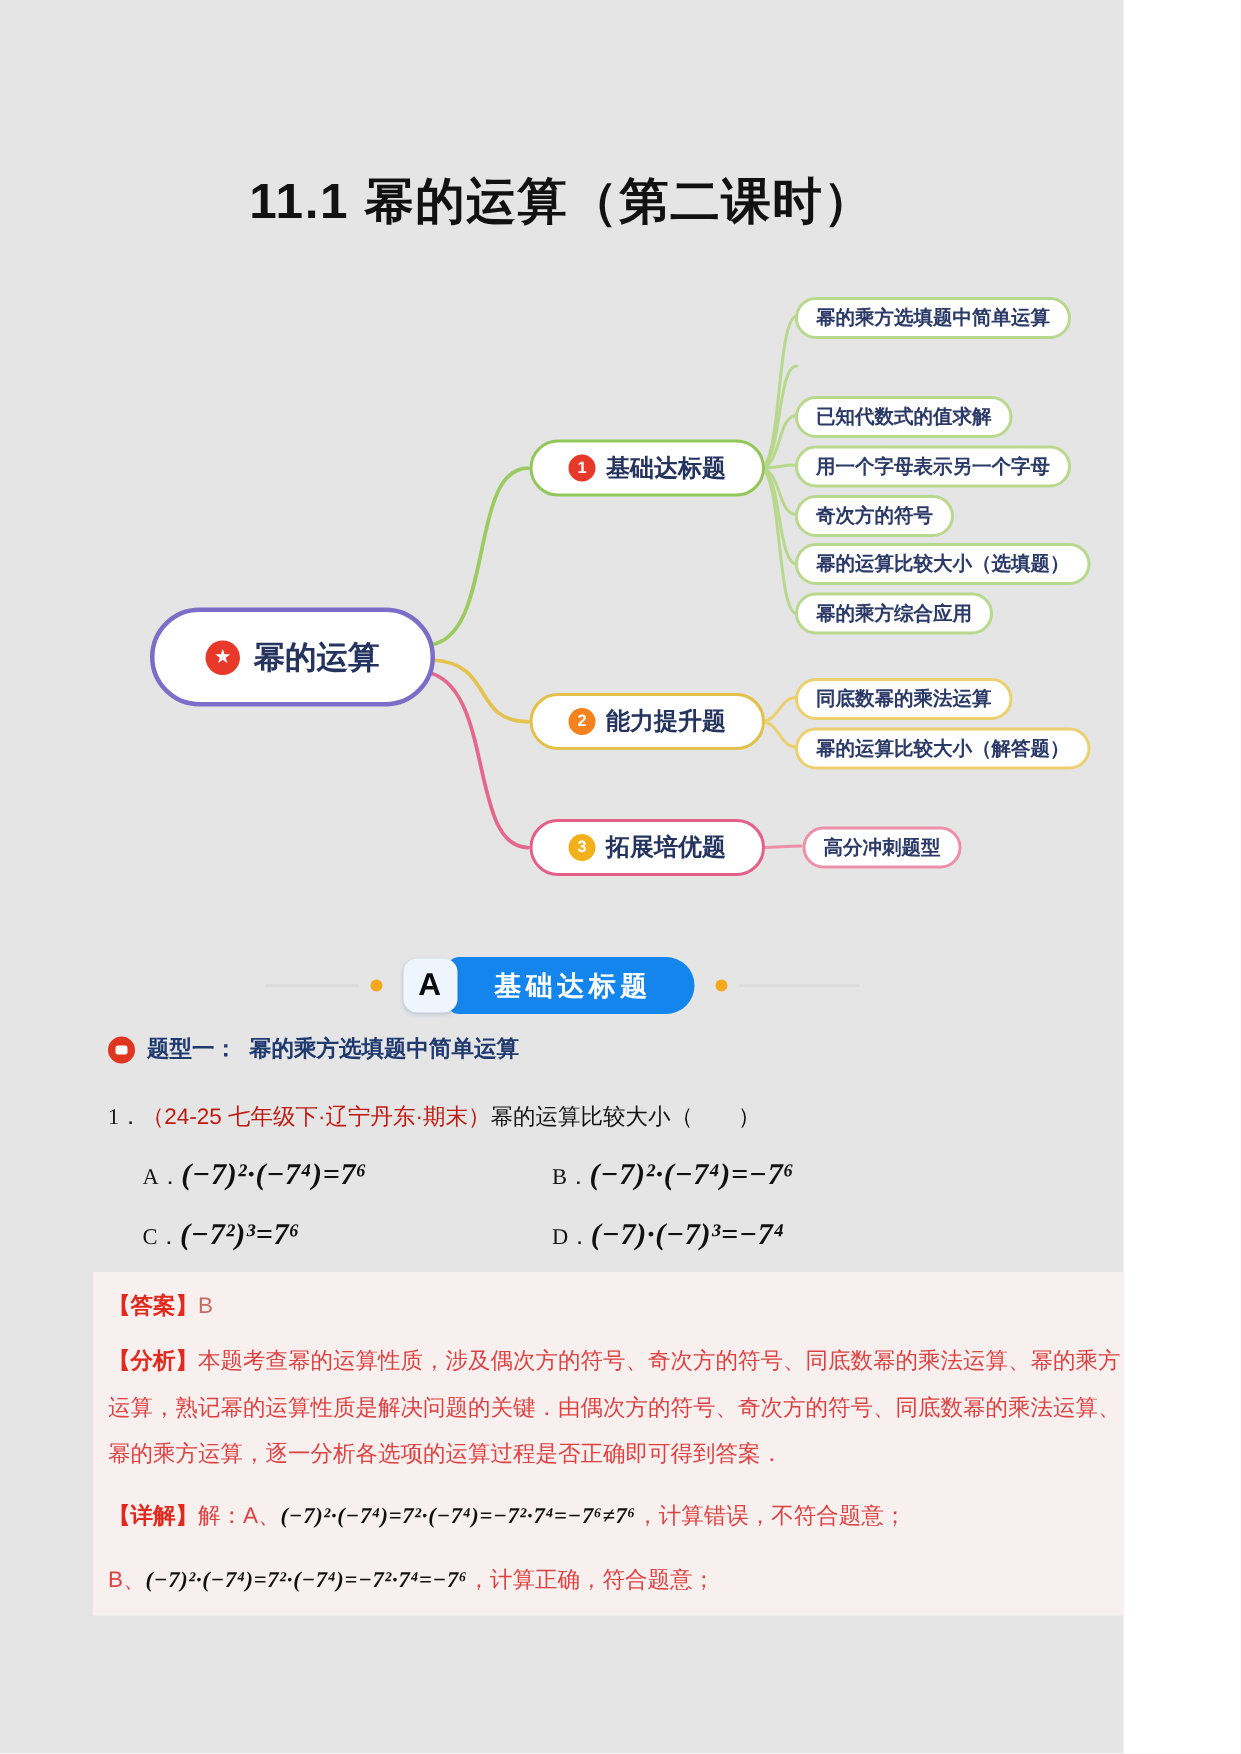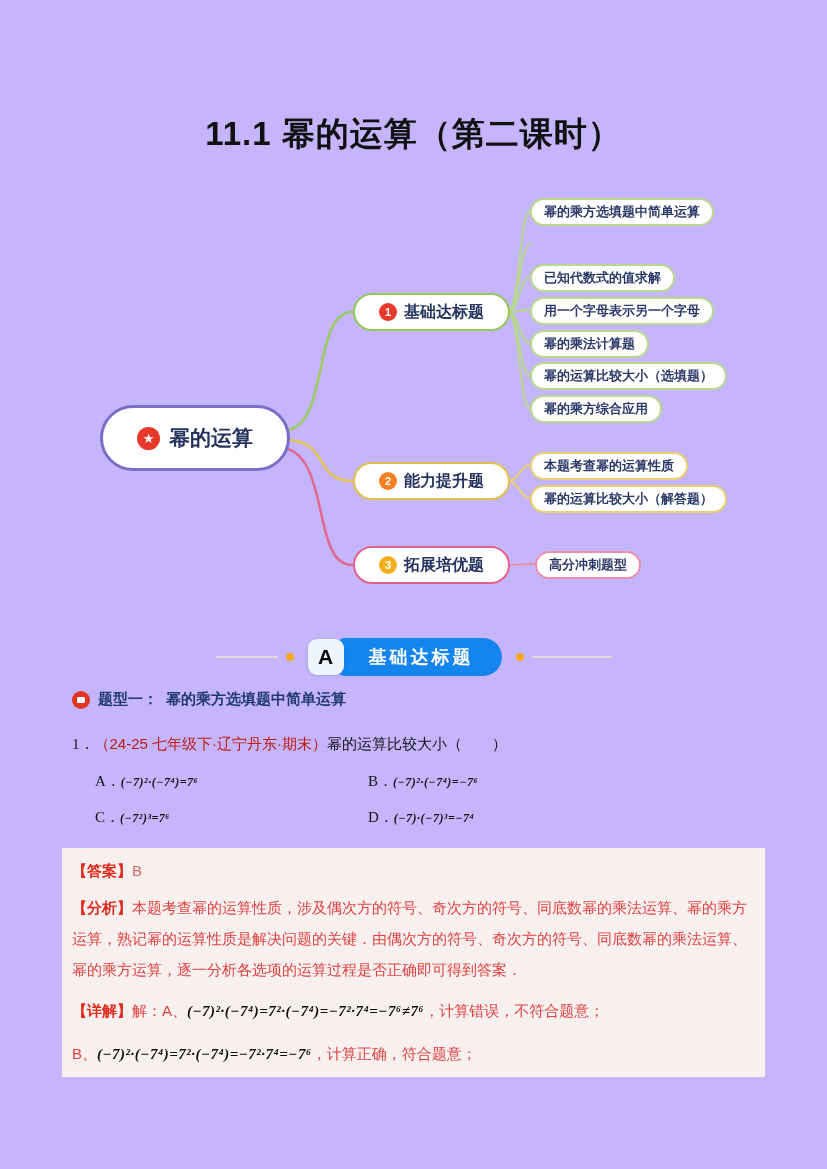--- a/index.html
+++ b/index.html
@@ -1,18 +1,18 @@
 <!DOCTYPE html>
 <html><head>
 <meta charset="utf-8">
 <style>
   * { margin:0; padding:0; box-sizing:border-box; }
   html,body { background:#fff; }
   body { width:827px; height:1169px; font-family:"Liberation Sans","DejaVu Sans",sans-serif; }
-  .page { position:relative; width:827px; height:1169px; background:#c4b5fd; overflow:hidden; }
+  .page { position:relative; width:749px; height:1169px; background:#e5e5e5; overflow:hidden; }
 
   
   .doc-title { position:absolute; top:112px; left:0; width:100%; text-align:center;
     font-size:33px; font-weight:bold; color:#111; letter-spacing:1px; }
 
   
   .mindmap { position:absolute; top:190px; left:0; width:827px; height:410px; }
   .mindmap svg { position:absolute; top:0; left:0; z-index:0; }
   .node { position:absolute; z-index:1; background:#fff; display:flex; align-items:center;
     justify-content:center; white-space:nowrap; color:#25335f; font-weight:bold; }
@@ -56,21 +56,21 @@
 
   
   .question { position:absolute; top:735px; left:72px; font-size:15px; color:#141414; }
   .q-number { font-family:"Liberation Serif","DejaVu Serif",serif; }
   .q-source { color:#bf1a10; font-weight:normal; }
   .options { position:absolute; top:772px; left:95px; width:650px; display:grid;
     grid-template-columns:273px auto; grid-row-gap:17px; }
   .option { display:flex; align-items:baseline; }
   .opt-label { font-size:15px; color:#141414; font-family:"Liberation Serif","DejaVu Serif",serif; }
   .math { font-family:"Liberation Serif","DejaVu Serif",serif; font-style:italic; font-weight:bold;
-    font-size:12px; color:#101010; letter-spacing:.5px; }
+    font-size:20px; color:#101010; letter-spacing:.5px; }
 
   
   .answer-block { position:absolute; top:848px; left:62px; width:703px; background:#f8f0ef;
     padding:9px 10px 8px 10px; font-size:15px; color:#dd4242; }
   .answer-block p { margin:0; }
   .lab { color:#e02a1e; font-weight:bold; }
   .p-answer { line-height:1.8; }
   .ans-val { color:#c96a66; }
   .p-analysis { margin-top:8px !important; line-height:2.07; }
   .p-detail { margin-top:11px !important; line-height:2.0; }
@@ -115,24 +115,24 @@
       <span>能力提升题</span>
     </div>
     <div class="node node-branch branch-3">
       <span class="badge badge-num badge-gold">3</span>
       <span>拓展培优题</span>
     </div>
 
     <div class="leaf leaf-green" style="top:8px">幂的乘方选填题中简单运算</div>
     <div class="leaf leaf-green" style="top:107px">用一个字母表示另一个字母</div>
     <div class="leaf leaf-green" style="top:74px">已知代数式的值求解</div>
-    <div class="leaf leaf-green" style="top:140px">幂的乘法计算题</div>
+    <div class="leaf leaf-green" style="top:140px">奇次方的符号</div>
     <div class="leaf leaf-green" style="top:172px">幂的运算比较大小（选填题）</div>
     <div class="leaf leaf-green" style="top:205px">幂的乘方综合应用</div>
-    <div class="leaf leaf-yellow" style="top:262px">本题考查幂的运算性质</div>
+    <div class="leaf leaf-yellow" style="top:262px">同底数幂的乘法运算</div>
     <div class="leaf leaf-yellow" style="top:295px">幂的运算比较大小（解答题）</div>
     <div class="leaf leaf-pink" style="top:361px">高分冲刺题型</div>
   </div>
 
   <div class="section-sep">
     <span class="sep-line l"></span>
     <span class="sep-dot"></span>
     <span class="sec-a">A</span>
     <span class="sec-pill">基础达标题</span>
     <span class="sep-dot"></span>

